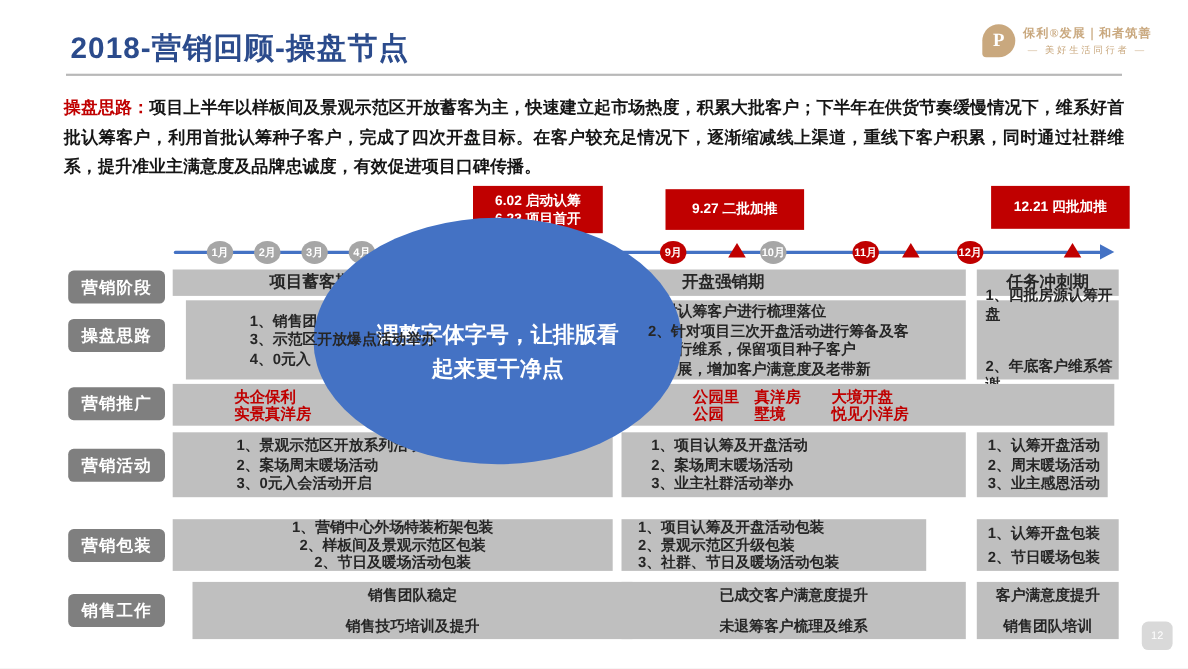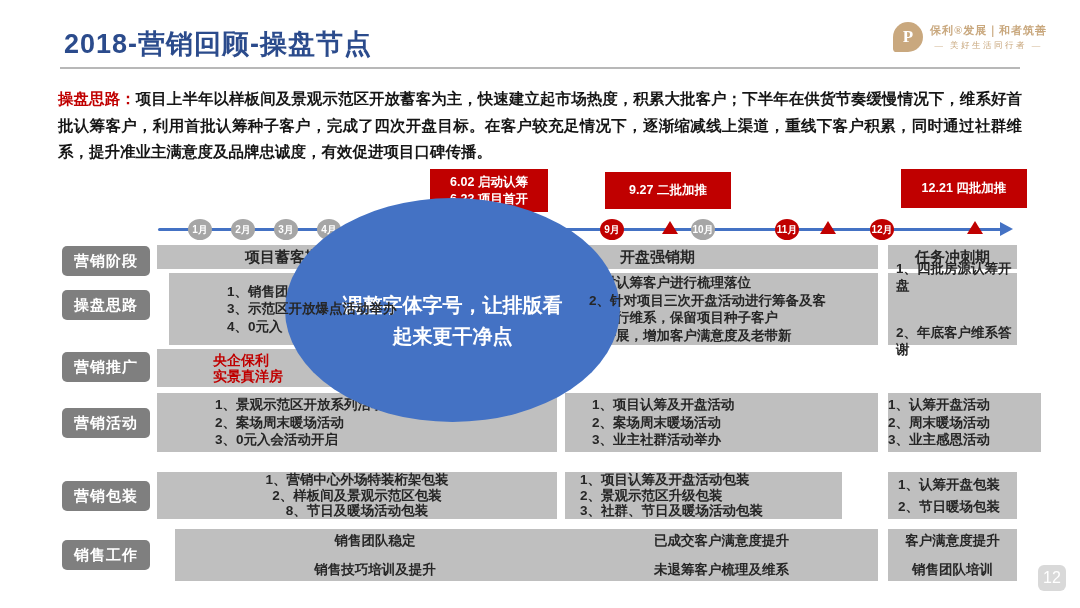--- a/index.html
+++ b/index.html
@@ -41,21 +41,21 @@
   .cell.center{align-items:center;}
   .redtxt .ln{color:#C00000;font-size:14px;line-height:16.5px;}
   .hdr .ln{font-size:15px;line-height:18px;}
   .over{position:relative;z-index:60;}
   
   .bubble{position:absolute;left:285px;top:198px;width:335px;height:224px;background:#4472C4;
     border-radius:50%;z-index:50;display:flex;flex-direction:column;align-items:center;justify-content:center;padding-top:22px;box-sizing:border-box;}
   .bubble .aln{color:#fff;font-size:20px;font-weight:bold;line-height:31px;text-align:center;position:relative;z-index:52;}
   
   .pagenum{position:absolute;left:1038px;top:565px;width:28px;height:26px;background:#D9D9D9;border-radius:6px;
-    color:#fff;font-size:16px;display:flex;align-items:center;justify-content:center;}
+    color:#fff;font-size:10px;display:flex;align-items:center;justify-content:center;}
 </style>
 </head>
 <body>
 
 <div class="slide">
 
   <div class="title">2018-营销回顾-操盘节点</div>
   <div class="title-rule"></div>
   <div class="logo">
     <div class="logo-mark">P</div>
@@ -120,43 +120,47 @@
   <div class="cell c-left" style="left:888px;top:273px;width:129px;height:72px;padding-left:8px;box-sizing:border-box;gap:29px;">
     <div class="ln">1、四批房源认筹开盘</div>
     <div class="ln">2、年底客户维系答谢</div>
   </div>
 
   <div class="pill" style="top:352px;">营销推广</div>
   <div class="cell redtxt c-left" style="left:157px;top:349px;width:400px;height:38px;padding-left:56px;box-sizing:border-box;">
     <div class="ln">央企保利</div>
     <div class="ln">实景真洋房</div>
   </div>
+  <div class="cell redtxt c-left" style="left:565px;top:349px;width:448px;height:38px;padding-left:65px;box-sizing:border-box;">
+    <div class="ln">公园里　真洋房　　大境开盘</div>
+    <div class="ln">公园　　墅境　　　悦见小洋房</div>
+  </div>
 
   <div class="pill" style="top:408px;">营销活动</div>
   <div class="cell c-left" style="left:157px;top:393px;width:400px;height:59px;padding-left:58px;box-sizing:border-box;">
     <div class="ln">1、景观示范区开放系列活动</div>
     <div class="ln">2、案场周末暖场活动</div>
     <div class="ln">3、0元入会活动开启</div>
   </div>
   <div class="cell c-left" style="left:565px;top:393px;width:313px;height:59px;padding-left:27px;box-sizing:border-box;">
     <div class="ln">1、项目认筹及开盘活动</div>
     <div class="ln">2、案场周末暖场活动</div>
     <div class="ln">3、业主社群活动举办</div>
   </div>
-  <div class="cell c-left" style="left:888px;top:393px;width:153px;height:59px;box-sizing:border-box;">
+  <div class="cell c-left" style="left:888px;top:393px;width:119px;height:59px;padding-left:10px;box-sizing:border-box;">
     <div class="ln">1、认筹开盘活动</div>
     <div class="ln">2、周末暖场活动</div>
     <div class="ln">3、业主感恩活动</div>
   </div>
 
   <div class="pill" style="top:481px;">营销包装</div>
   <div class="cell center" style="left:157px;top:472px;width:400px;height:47px;">
     <div class="ln" style="line-height:15.5px;">1、营销中心外场特装桁架包装</div>
     <div class="ln" style="line-height:15.5px;">2、样板间及景观示范区包装</div>
-    <div class="ln" style="line-height:15.5px;">8、节日及暖场活动包装</div>
+    <div class="ln" style="line-height:15.5px;">2、节日及暖场活动包装</div>
   </div>
   <div class="cell c-left" style="left:565px;top:472px;width:277px;height:47px;padding-left:15px;box-sizing:border-box;">
     <div class="ln" style="line-height:15.5px;">1、项目认筹及开盘活动包装</div>
     <div class="ln" style="line-height:15.5px;">2、景观示范区升级包装</div>
     <div class="ln" style="line-height:15.5px;">3、社群、节日及暖场活动包装</div>
   </div>
   <div class="cell c-left" style="left:888px;top:472px;width:129px;height:47px;padding-left:10px;box-sizing:border-box;gap:4px;">
     <div class="ln">1、认筹开盘包装</div>
     <div class="ln">2、节日暖场包装</div>
   </div>

